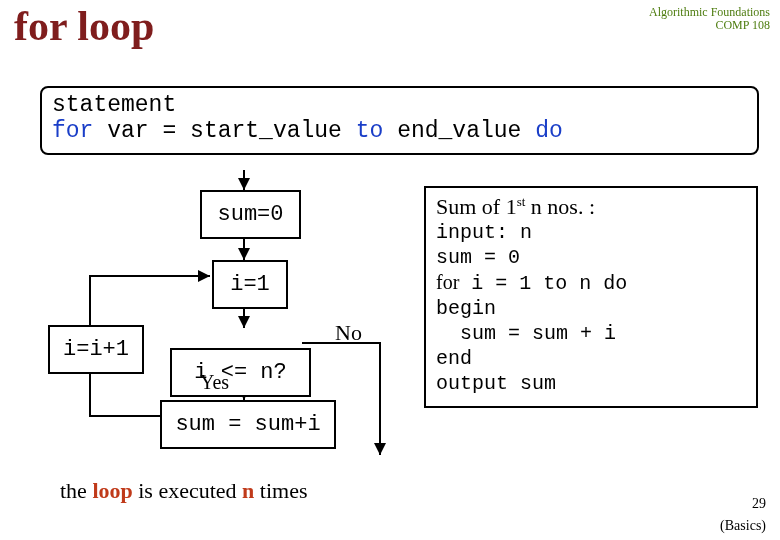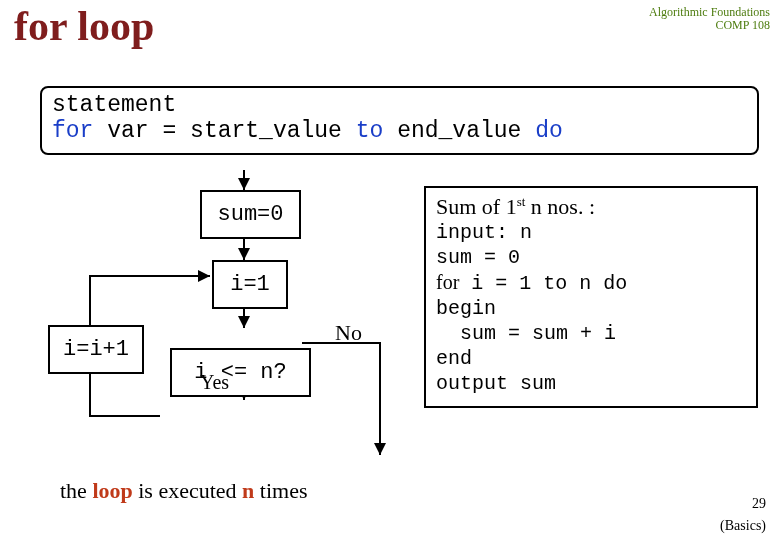--- a/index.html
+++ b/index.html
@@ -159,20 +159,21 @@
     <line x1="204" y1="190" x2="204" y2="230" stroke="#000" stroke-width="2" marker-end="url(#ah)"></line>
     <polyline points="262,173 340,173 340,285" fill="none" stroke="#000" stroke-width="2" marker-end="url(#ah)"></polyline>
     <polyline points="120,246 50,246 50,189" fill="none" stroke="#000" stroke-width="2" marker-end="url(#ah)"></polyline>
     <polyline points="50,157 50,106 170,106" fill="none" stroke="#000" stroke-width="2" marker-end="url(#ah)"></polyline>
   </svg>
   <div class="box sum0">sum=0</div>
   <div class="box i1">i=1</div>
   <div class="box cond">i &lt;= n?</div>
   <div class="yes-lbl">Yes</div>
   <div class="no-lbl">No</div>
+  <div class="box sumadd">sum = sum+i</div>
   <div class="box incr">i=i+1</div>
 </div>
 
 <div class="pseudo-box">
   <div class="pseudo-title">
     <span>Sum of 1</span><sup>st</sup><span> n nos. :</span>
   </div>
   <div class="pseudo-code"><span>input: n</span>
 <span>sum = 0</span>
 <span class="pseudo-kw">for</span><span> i = 1 to n do</span>

